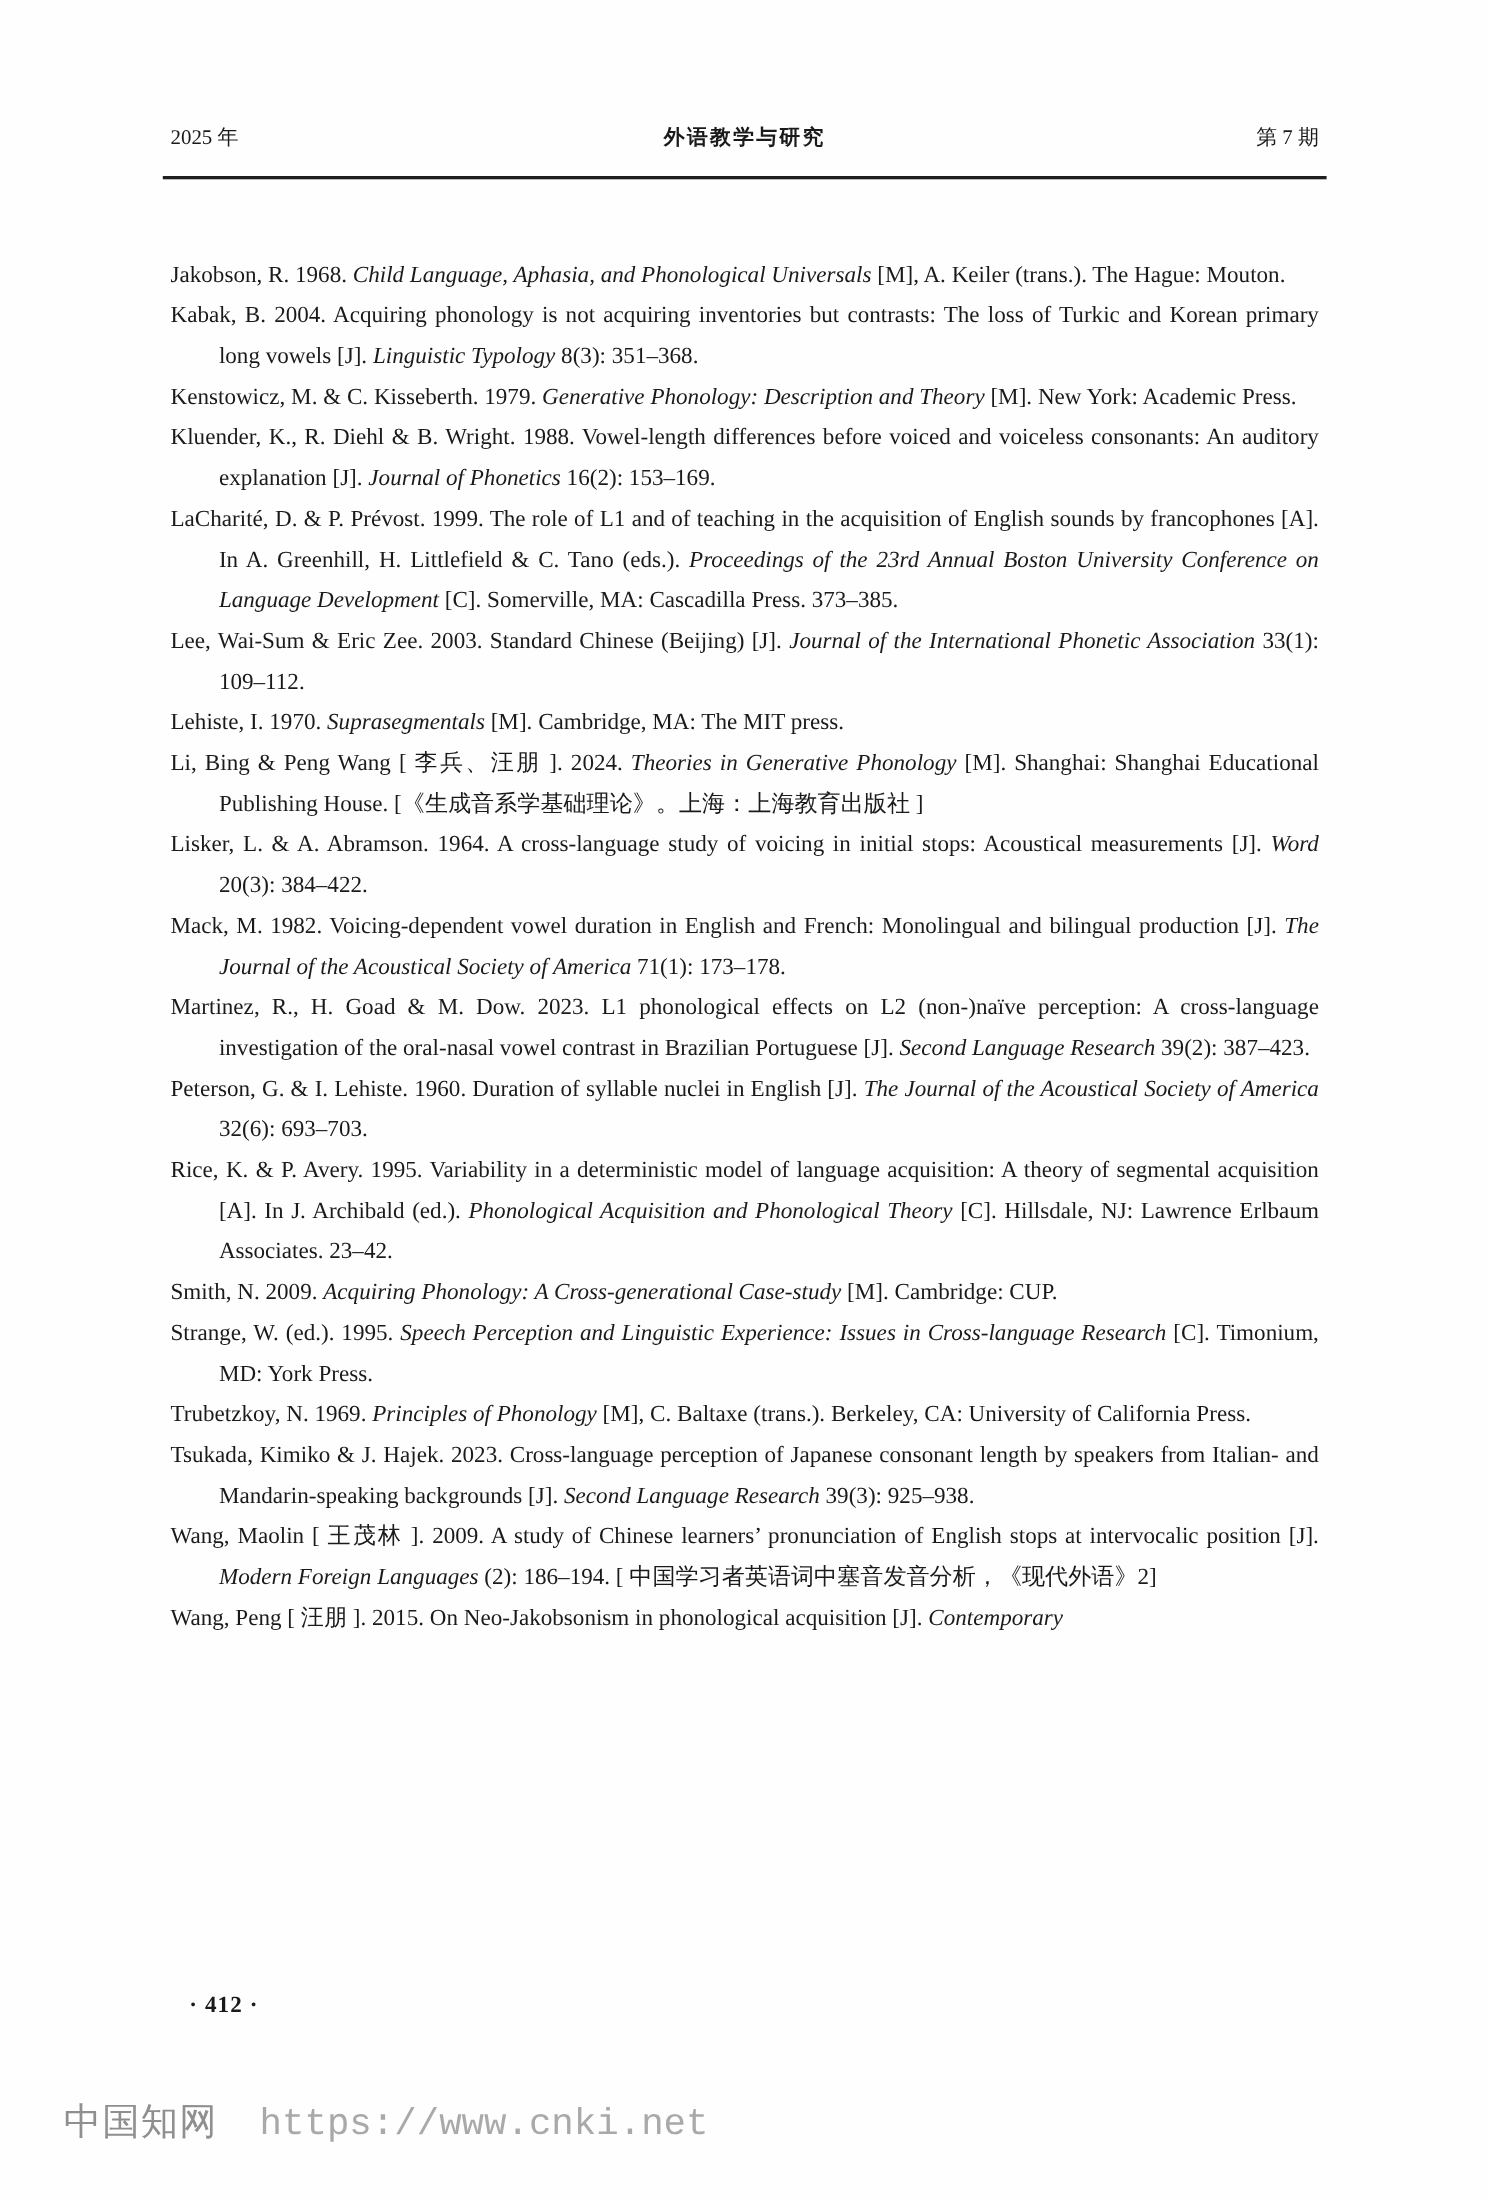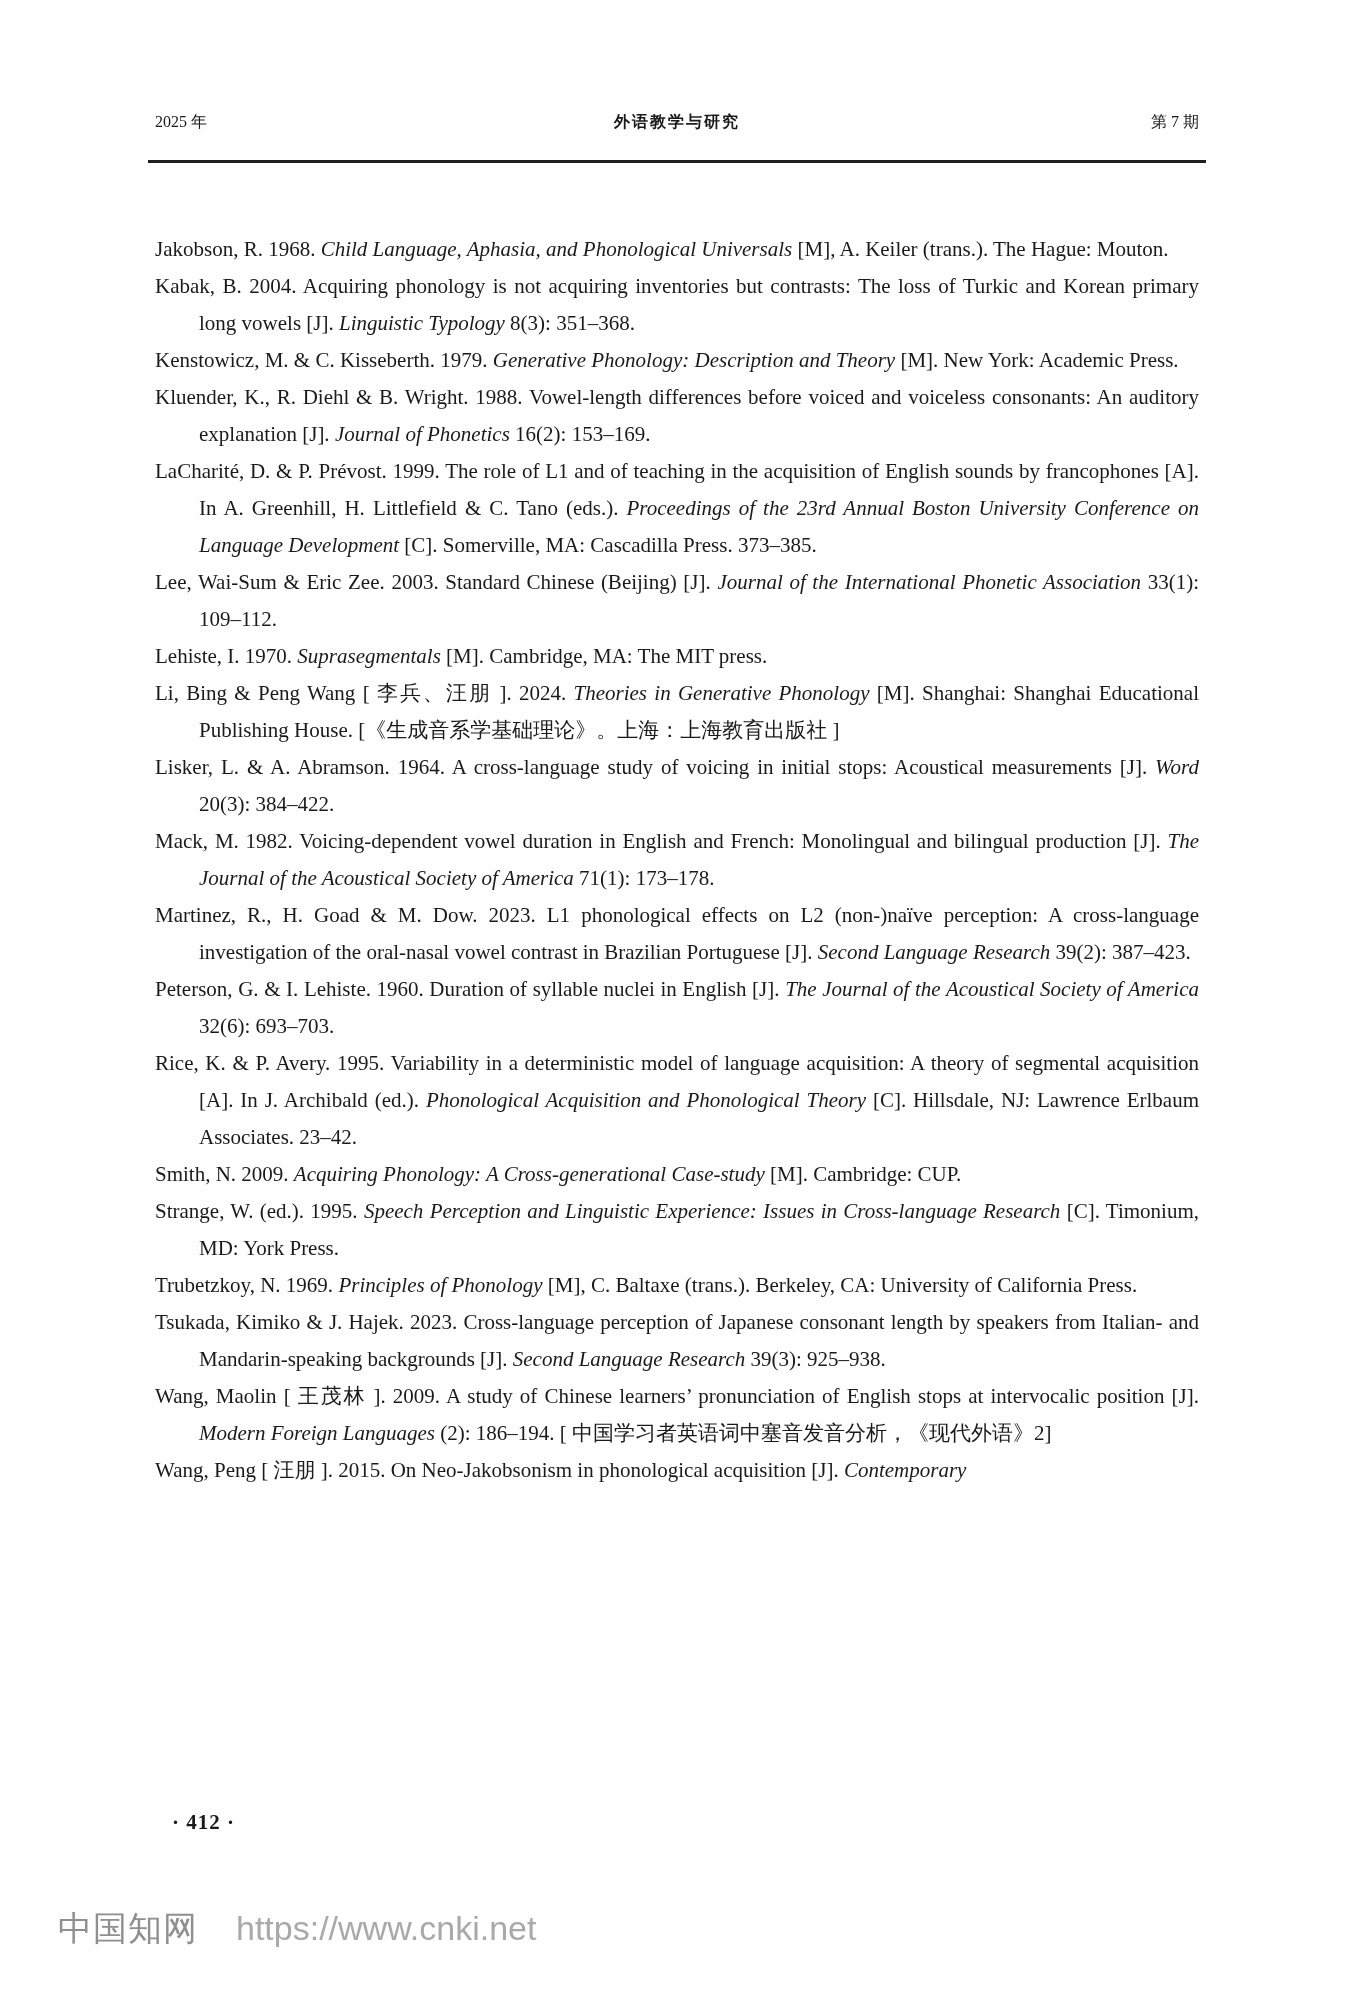--- a/index.html
+++ b/index.html
@@ -13,21 +13,21 @@
     font-family: "Liberation Serif", "DejaVu Serif", serif;
     color: #1a1a1a;
   }
   .page-header {
     position: absolute;
     left: 155px;
     top: 112px;
     width: 1044px;
     display: flex;
     align-items: baseline;
-    font-size: 16px;
+    font-size: 19px;
   }
   .page-header .left  { width: 220px; text-align: left; }
   .page-header .center{ flex: 1; text-align: center; letter-spacing: 2px; font-weight: bold; }
   .page-header .right { width: 220px; text-align: right; }
   .header-rule {
     position: absolute;
     left: 148px;
     top: 160px;
     width: 1058px;
     height: 3px;
@@ -56,21 +56,21 @@
     letter-spacing: 1px;
     font-weight: bold;
   }
   .watermark {
     position: absolute;
     left: 58px;
     top: 1906px;
     display: flex;
     align-items: baseline;
     gap: 38px;
-    font-family: Liberation Sans, sans-serif;
+    font-family: Liberation Mono, monospace;
   }
   .watermark .brand { font-size: 34px; color: #8f8f8f; letter-spacing: 1px; }
   .watermark .url   { font-size: 34px; color: #a9a9a9; }
 </style>
 </head>
 <body>
 
 <header class="page-header">
   <span class="left">2025 年</span>
   <span class="center">外语教学与研究</span>

